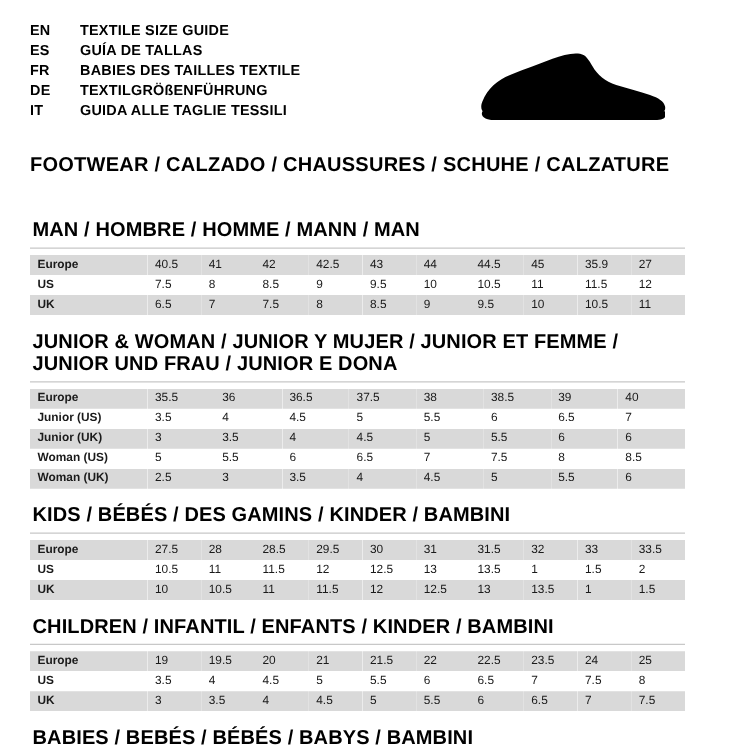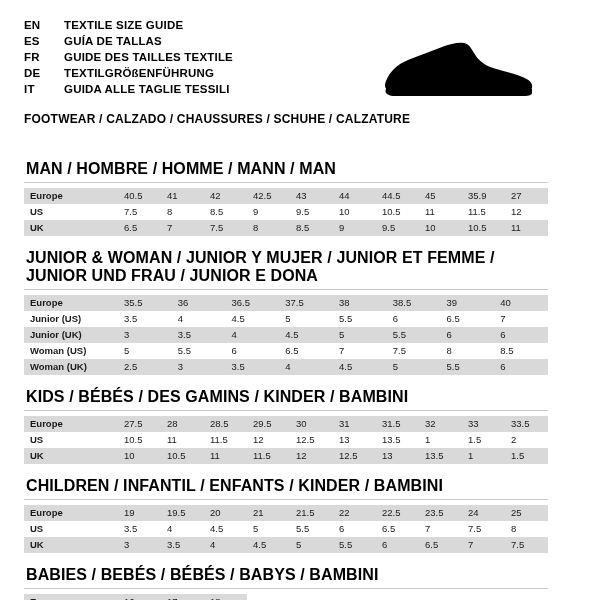--- a/index.html
+++ b/index.html
@@ -48,23 +48,24 @@
     width: 190px;
     height: 80px;
     margin-right: 8px;
     margin-top: 14px;
     display: flex;
     align-items: center;
     justify-content: center;
   }
 
   .footwear-title {
-    font-size: 12px;
+    font-size: 16px;
     font-weight: bold;
     letter-spacing: 0.2px;
+    margin-top: 12px;
   }
 
   
   .sections {
     margin-top: 34px;
   }
   .section {
     margin-bottom: 13px;
   }
   .section-title {
@@ -118,21 +119,21 @@
         <tr>
           <td class="lang-code">EN</td>
           <td>TEXTILE SIZE GUIDE</td>
         </tr>
         <tr>
           <td class="lang-code">ES</td>
           <td>GUÍA DE TALLAS</td>
         </tr>
         <tr>
           <td class="lang-code">FR</td>
-          <td>GUIDE DES TAILLES TEXTILE</td>
+          <td>BABIES DES TAILLES TEXTILE</td>
         </tr>
         <tr>
           <td class="lang-code">DE</td>
           <td>TEXTILGRÖßENFÜHRUNG</td>
         </tr>
         <tr>
           <td class="lang-code">IT</td>
           <td>GUIDA ALLE TAGLIE TESSILI</td>
         </tr>
       </tbody>

